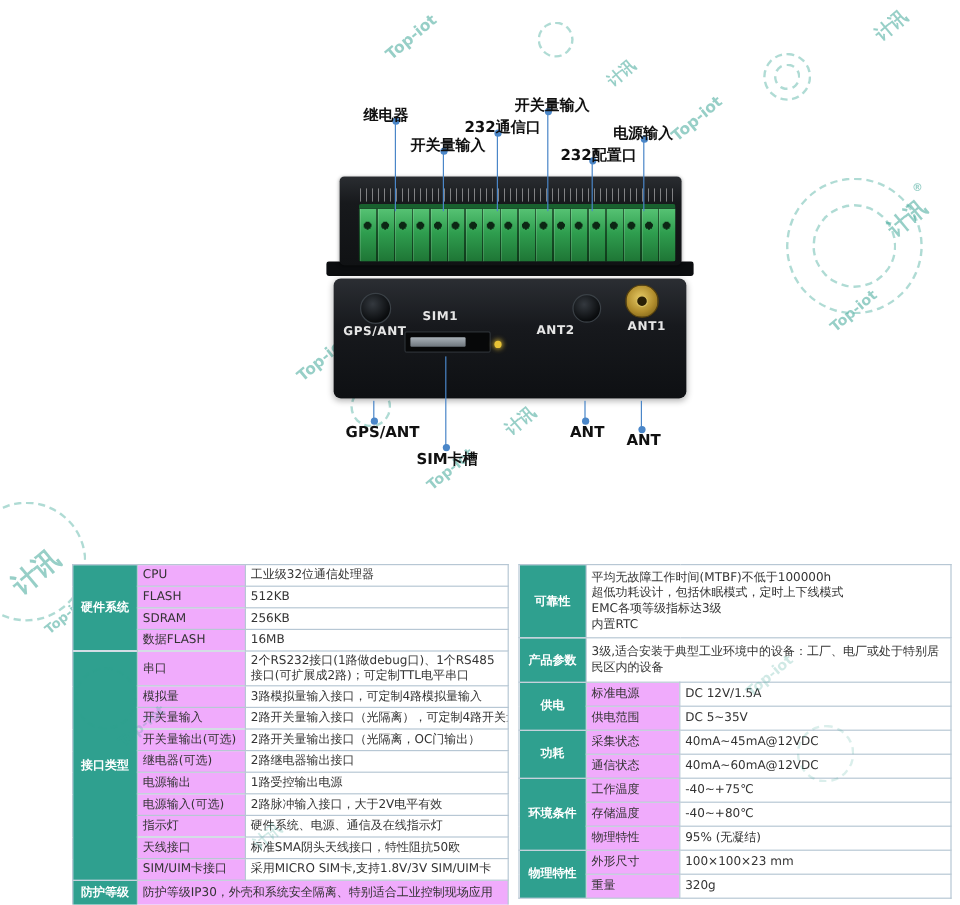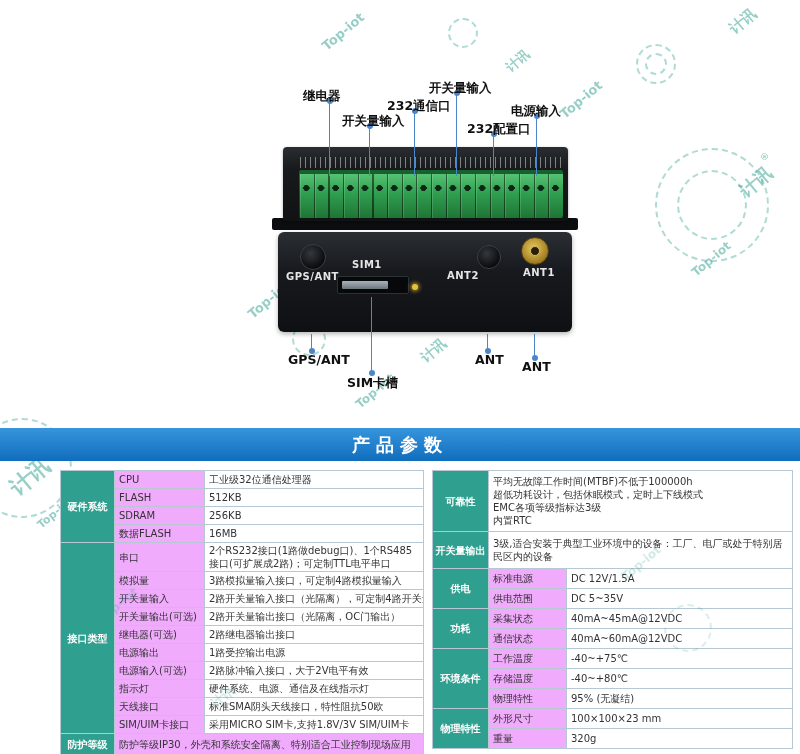--- a/index.html
+++ b/index.html
@@ -140,23 +140,20 @@
 
   <div class="vline dot-bottom" style="left:371px;top:297px;height:74px"></div>
   <span class="callout-label" style="left:347px;top:375px">SIM卡槽</span>
 
   <div class="vline dot-bottom" style="left:487px;top:334px;height:15px"></div>
   <span class="callout-label" style="left:475px;top:352px">ANT</span>
 
   <div class="vline dot-bottom" style="left:534px;top:334px;height:22px"></div>
   <span class="callout-label" style="left:522px;top:359px">ANT</span>
 
-  <div class="banner">
-    <span>产品参数</span>
-  </div>
 
   <table class="spec" style="left:60px;top:470px;width:363px">
     <colgroup>
         <col style="width:54px">
         <col style="width:90px">
         <col style="width:219px">
       </colgroup>
     <tbody>
       <tr>
         <td class="cat" rowspan="4">硬件系统</td>
@@ -233,21 +230,21 @@
       </colgroup>
     <tbody>
       <tr>
         <td class="cat">可靠性</td>
         <td class="val wrap preline" colspan="2" style="height:58px">平均无故障工作时间(MTBF)不低于100000h
 超低功耗设计，包括休眠模式，定时上下线模式
 EMC各项等级指标达3级
 内置RTC</td>
       </tr>
       <tr>
-        <td class="cat">开关量输出</td>
+        <td class="cat">产品参数</td>
         <td class="val wrap" colspan="2" style="height:34px">3级,适合安装于典型工业环境中的设备：工厂、电厂或处于特别居民区内的设备</td>
       </tr>
 
       <tr>
         <td class="cat" rowspan="2">供电</td>
         <td class="lbl">标准电源</td>
         <td class="val">DC 12V/1.5A</td>
       </tr>
       <tr>
         <td class="lbl">供电范围</td>

